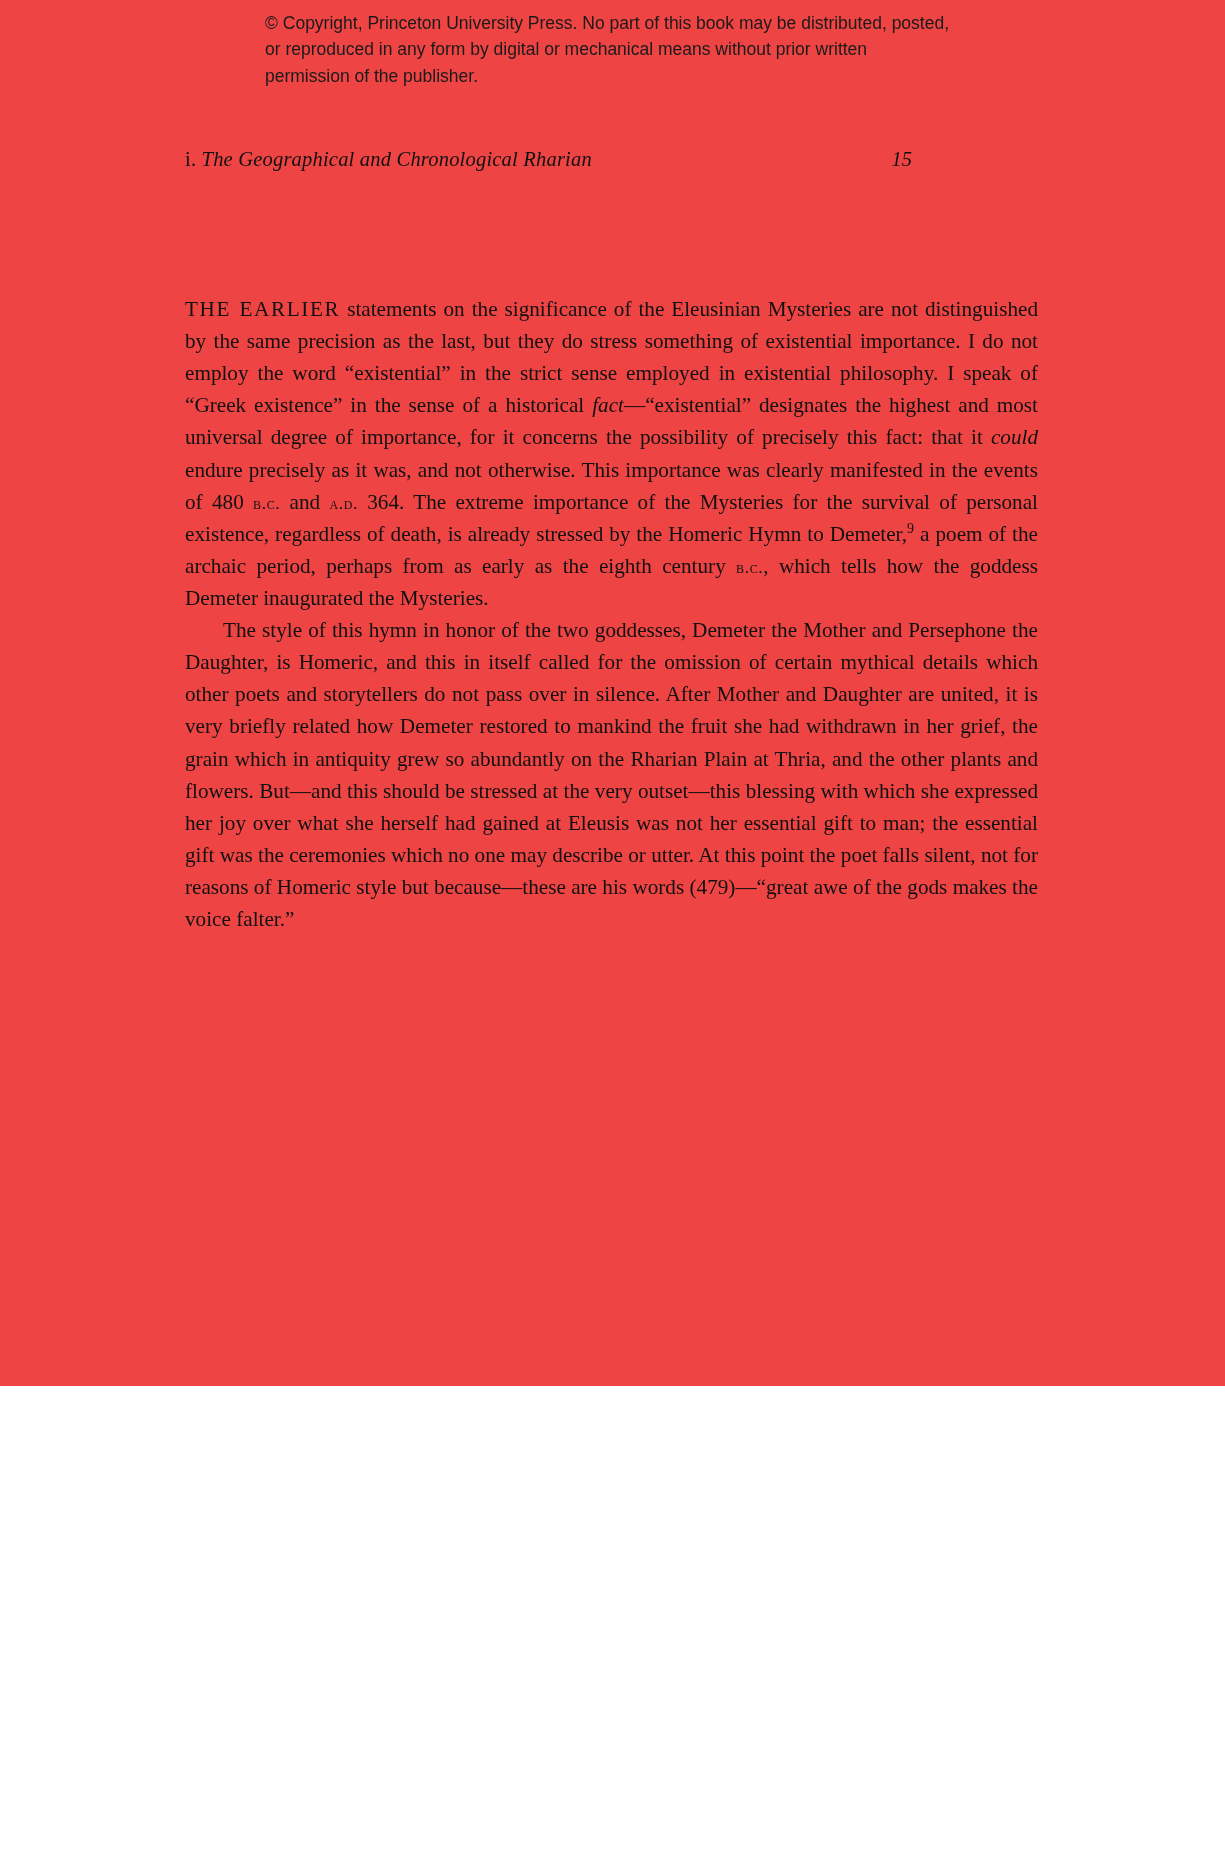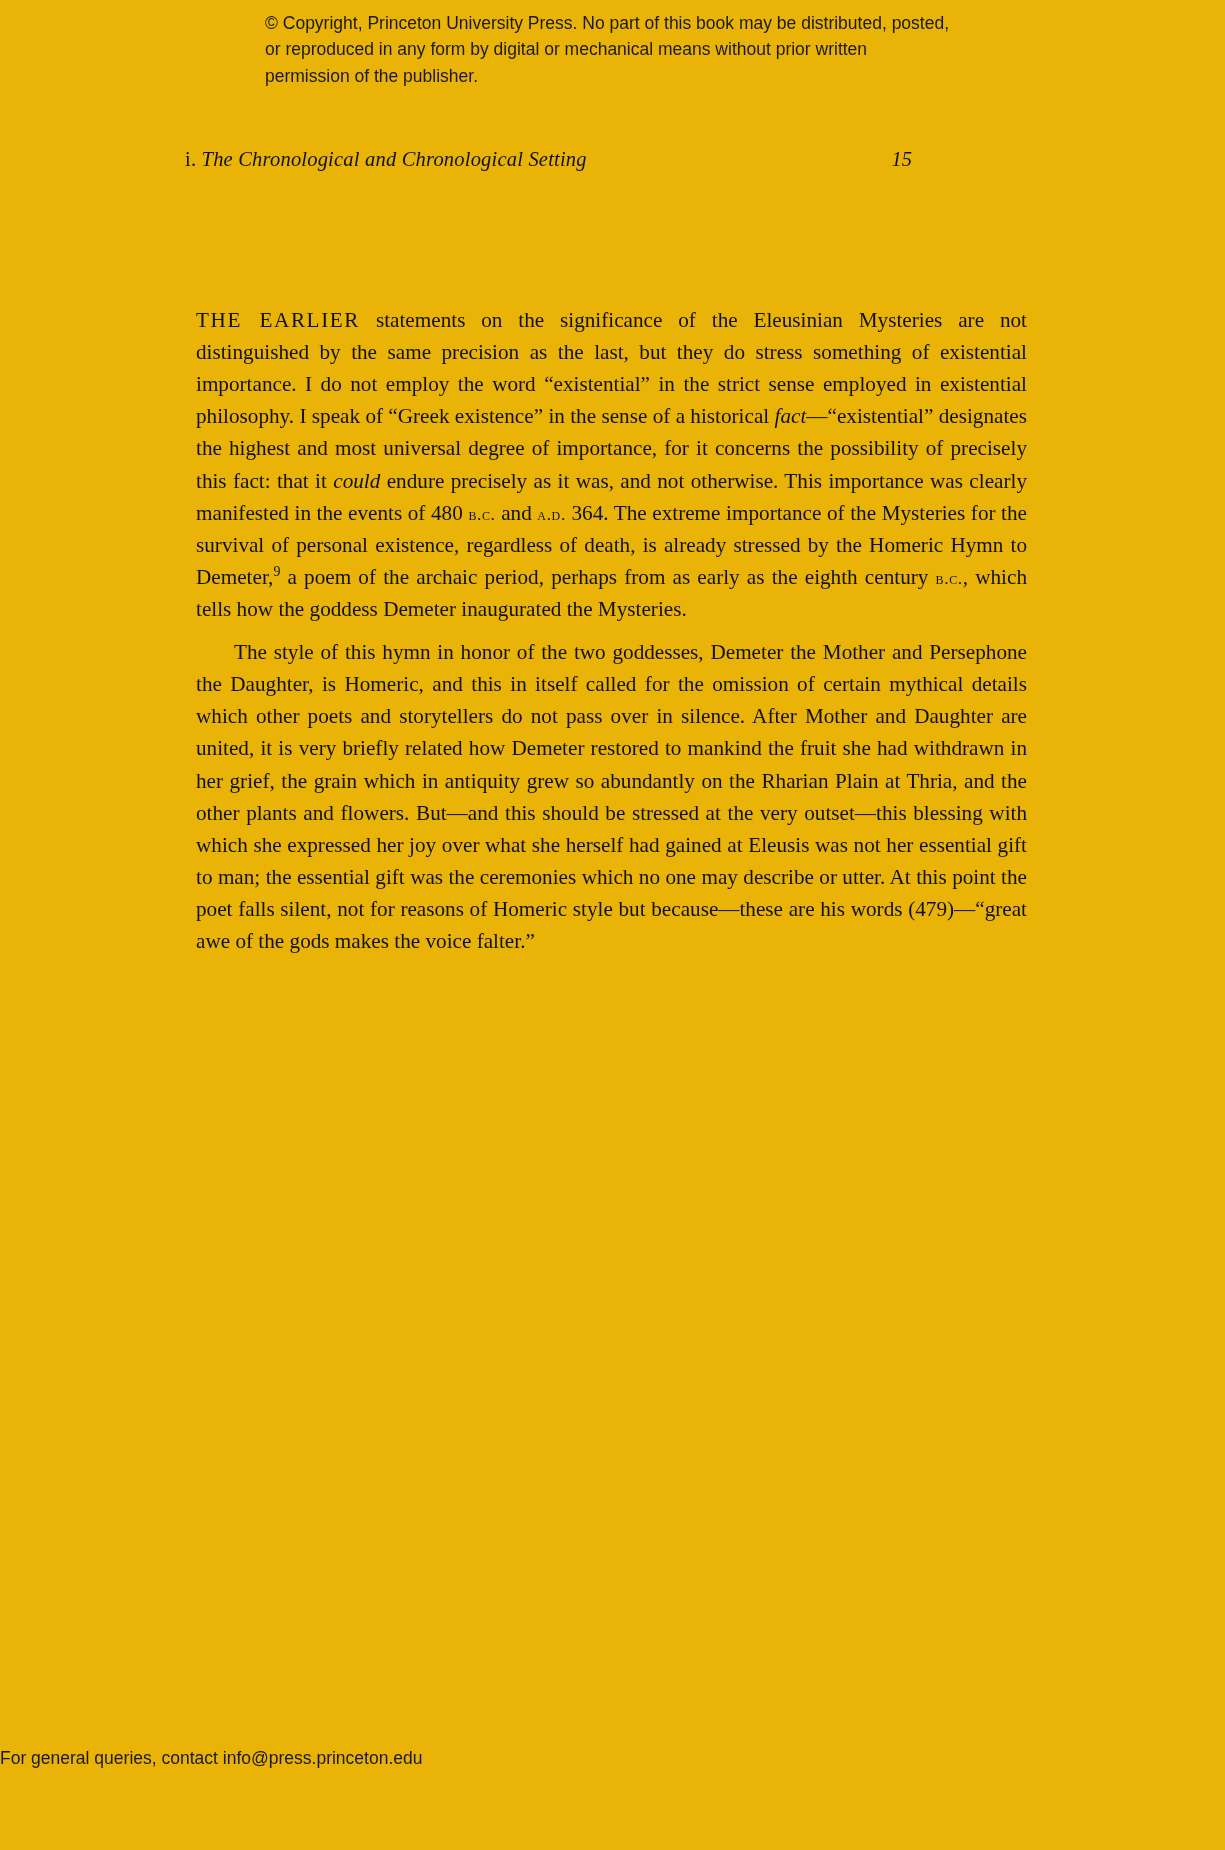--- a/index.html
+++ b/index.html
@@ -3,22 +3,22 @@
 <meta charset="utf-8">
 <style>
   html, body {
     margin: 0;
     padding: 0;
     background: #ffffff;
   }
   .page {
     position: relative;
     width: 1225px;
-    height: 1850px;
-    background: #eab308;
+    height: 1386px;
+    background: #ef4444;
     font-family: "Liberation Serif", serif;
     color: #111111;
     overflow: hidden;
   }
 
   
   .copyright {
     position: absolute;
     left: 265px;
     top: 10px;
@@ -73,21 +73,21 @@
     left: 185px;
     top: 293px;
     width: 853px;
     font-size: 21.2px;
     line-height: 1.515;
     text-align: justify;
     text-justify: inter-word;
     color: #111111;
   }
   .body p {
-    margin: 11px;
+    margin: 0;
   }
   .body p.indent {
     text-indent: 38px;
   }
   .smallcaps {
     font-variant: small-caps;
     letter-spacing: 1.6px;
   }
   .sc-sm {
     font-size: 0.83em;
@@ -114,21 +114,21 @@
 </head>
 <body>
 
 <div class="page">
 
   <div class="copyright">© Copyright, Princeton University Press. No part of this book may be distributed, posted, or reproduced in any form by digital or mechanical means without prior written permission of the publisher.</div>
 
   <div class="running-head">
     <div class="rh-left">
       <span class="chap-num">i.</span>
-      <span>The Chronological and Chronological Setting</span>
+      <span>The Geographical and Chronological Rharian</span>
     </div>
     <div class="rh-page">15</div>
   </div>
 
 
   <div class="body">
 
     <p><span class="smallcaps">THE EARLIER</span><span> statements on the significance of the Eleusinian Mysteries are not distinguished by the same precision as the last, but they do stress something of existential importance. I do not employ the word “existential” in the strict sense employed in existential philosophy. I speak of “Greek existence” in the sense of a historical </span><span class="it">fact</span><span>—“existential” designates the highest and most universal degree of importance, for it concerns the possibility of precisely this fact: that it </span><span class="it">could</span><span> endure precisely as it was, and not otherwise. This importance was clearly manifested in the events of 480 </span><span class="smallcaps sc-sm">b.c.</span><span> and </span><span class="smallcaps sc-sm">a.d.</span><span> 364. The extreme importance of the Mysteries for the survival of personal existence, regardless of death, is already stressed by the Homeric Hymn to Demeter,</span><sup class="fn">9</sup><span> a poem of the archaic period, perhaps from as early as the eighth century </span><span class="smallcaps sc-sm">b.c.</span><span>, which tells how the goddess Demeter inaugurated the Mysteries.</span></p>
 
     <p class="indent">The style of this hymn in honor of the two goddesses, Demeter the Mother and Persephone the Daughter, is Homeric, and this in itself called for the omission of certain mythical details which other poets and storytellers do not pass over in silence. After Mother and Daughter are united, it is very briefly related how Demeter restored to mankind the fruit she had withdrawn in her grief, the grain which in antiquity grew so abundantly on the Rharian Plain at Thria, and the other plants and flowers. But—and this should be stressed at the very outset—this blessing with which she expressed her joy over what she herself had gained at Eleusis was not her essential gift to man; the essential gift was the ceremonies which no one may describe or utter. At this point the poet falls silent, not for reasons of Homeric style but because—these are his words (479)—“great awe of the gods makes the voice falter.”</p>

